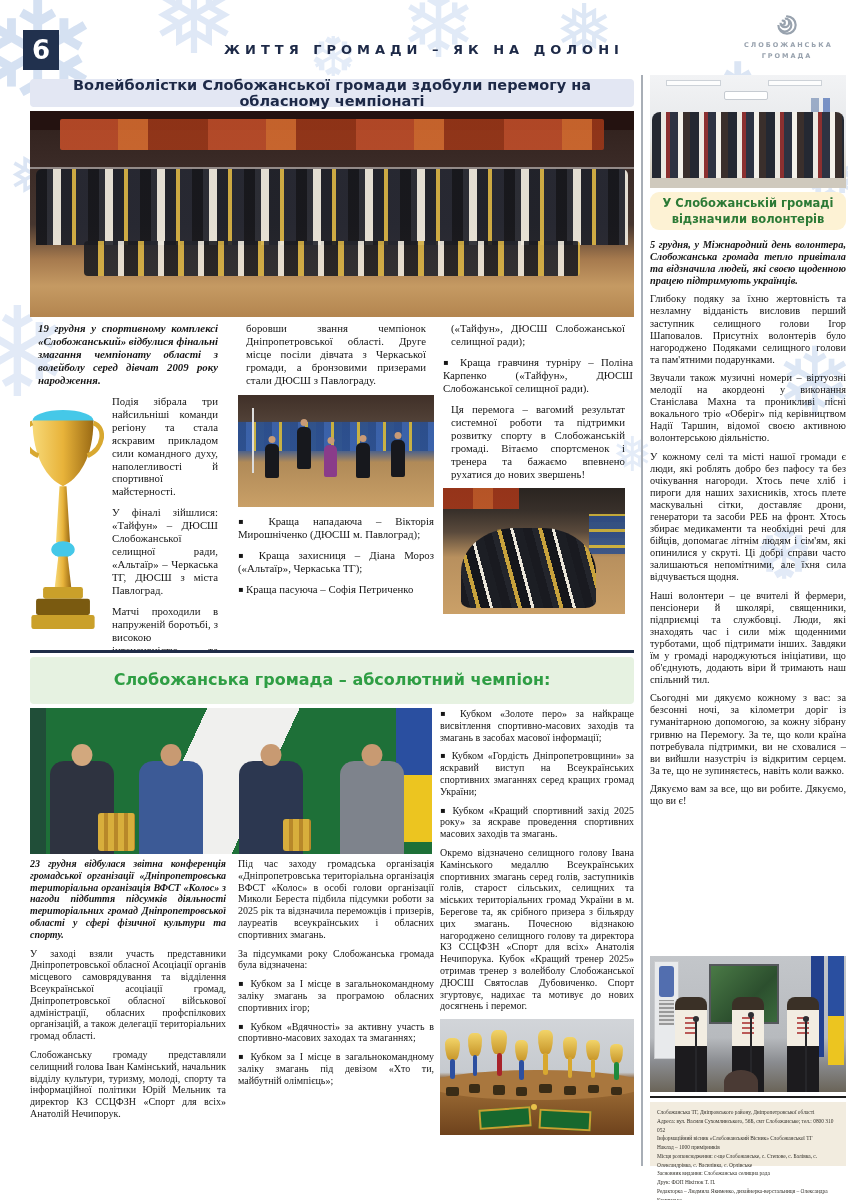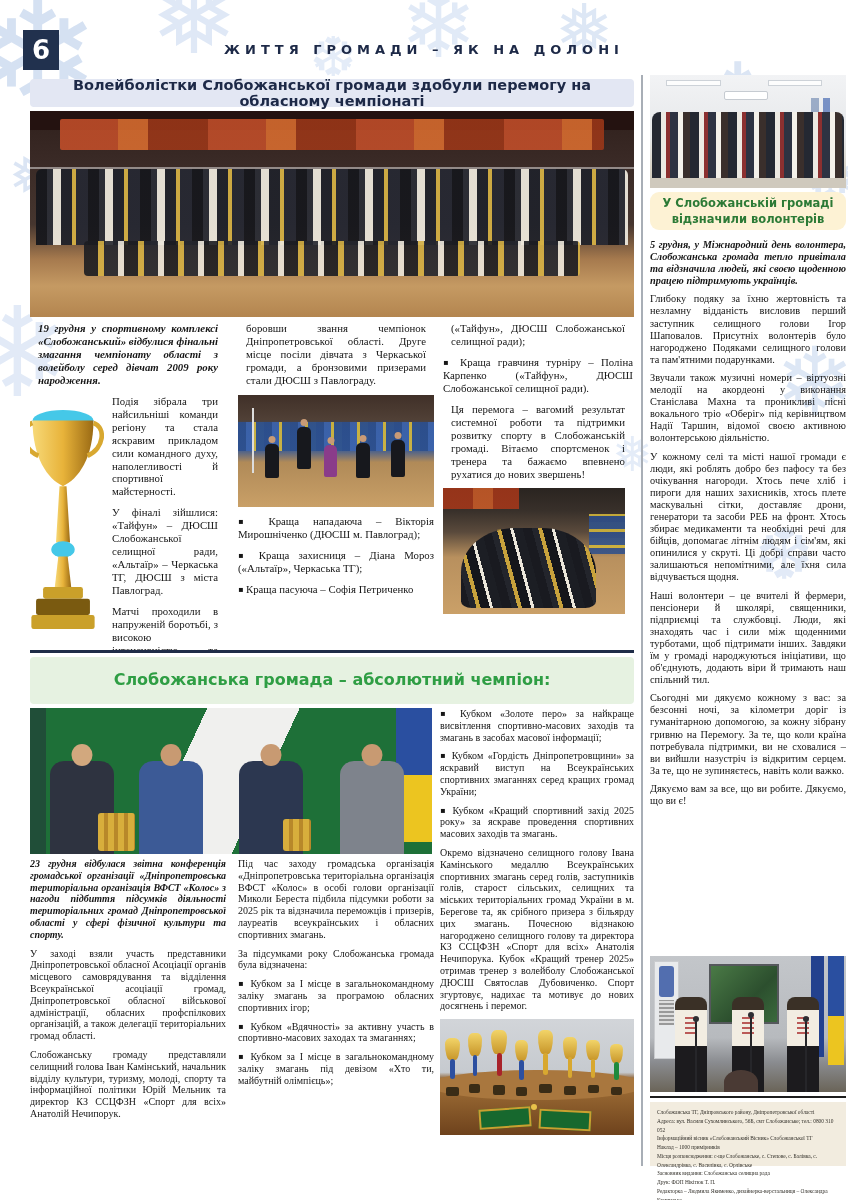--- a/index.html
+++ b/index.html
@@ -101,20 +101,29 @@
   <span class="snow" style="left:690px;top:48px;font-size:115px;color:#dbe5f4">❄</span>
   <span class="snow" style="left:806px;top:150px;font-size:58px;color:#dfe8f6">❆</span>
   <span class="snow" style="left:-35px;top:290px;font-size:125px;color:#e2eaf7">❄</span>
   <span class="snow" style="left:8px;top:145px;font-size:62px;color:#dbe5f4">❅</span>
   <span class="snow" style="left:775px;top:335px;font-size:95px;color:#dde7f5">❄</span>
   <span class="snow" style="left:755px;top:520px;font-size:70px;color:#e2eaf7">❆</span>
   <span class="snow" style="left:612px;top:430px;font-size:48px;color:#e4ecf8">❅</span>
 
   <div class="z pagenum">6</div>
   <div class="z htitle">ЖИТТЯ ГРОМАДИ – ЯК НА ДОЛОНІ</div>
+  <div class="z logo">
+    <span>
+      <svg width="26" height="26" viewBox="0 0 24 24" fill="none" stroke="#98a2ae" stroke-width="2" stroke-linecap="round">
+        <path d="M12 4 a 8 8 0 1 1 -8 8 a 6 6 0 1 0 6 -6 a 4 4 0 1 1 -4 4 a 2 2 0 1 0 2 -2"></path>
+      </svg>
+    </span>
+    <div class="logo-name">СЛОБОЖАНСЬКА</div>
+    <div class="logo-name">ГРОМАДА</div>
+  </div>
 
   <div class="z banner banner-vb">Волейболістки Слобожанської громади здобули перемогу на обласному чемпіонаті</div>
 
   <div class="photo abs photo-main">
     <div style="position:absolute;left:0;top:0;right:0;height:9%;background:#241210"></div>
     <div style="position:absolute;left:5%;top:4%;width:90%;height:15%;background:repeating-linear-gradient(90deg,#c8502a 0 58px,#e07030 58px 88px,#a03818 88px 148px);border-radius:2px;opacity:.85"></div>
     <div style="position:absolute;left:1%;right:1%;top:28%;height:37%;background:repeating-linear-gradient(90deg,#16171c 0 11px,#2b2d35 11px 17px,#ece7db 17px 25px,#20222a 25px 36px,#d4b044 36px 40px,#262832 40px 52px);border-radius:6px 6px 0 0;opacity:.95"></div>
     <div style="position:absolute;left:9%;right:9%;top:63%;height:17%;background:repeating-linear-gradient(90deg,#1b1c21 0 14px,#d4b044 14px 20px,#24262e 20px 34px,#ece7db 34px 40px);border-radius:4px;opacity:.9"></div>
     <div style="position:absolute;left:0;right:0;top:27%;height:2px;background:rgba(255,255,255,.45)"></div>
   </div>

